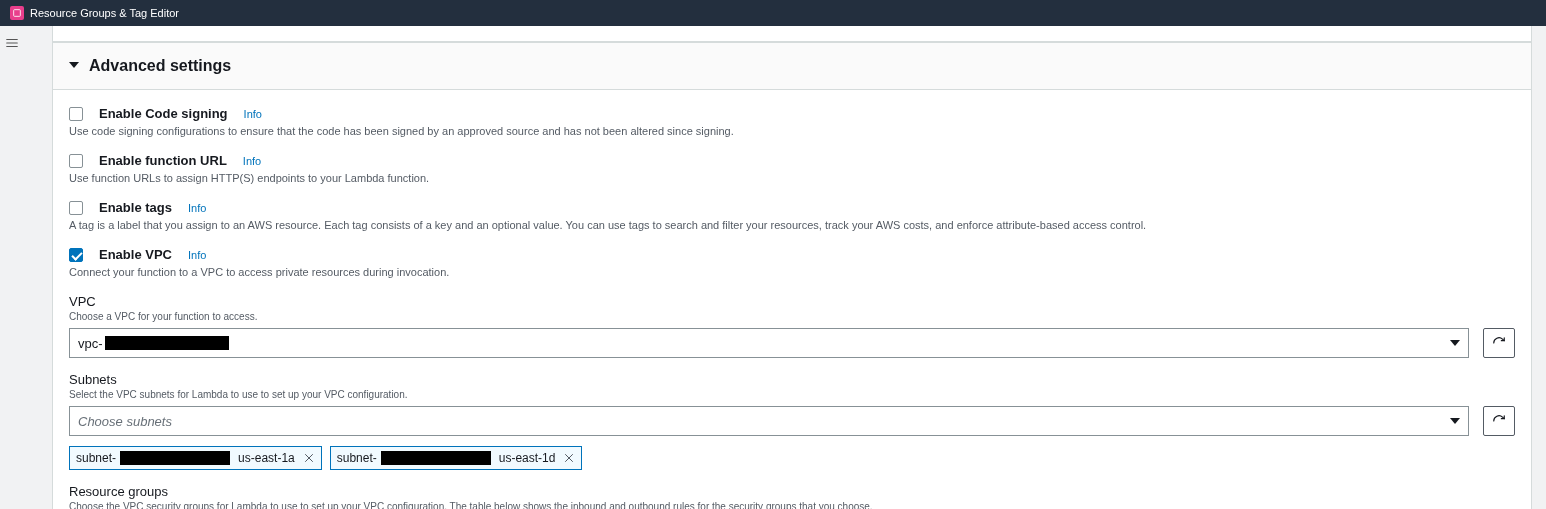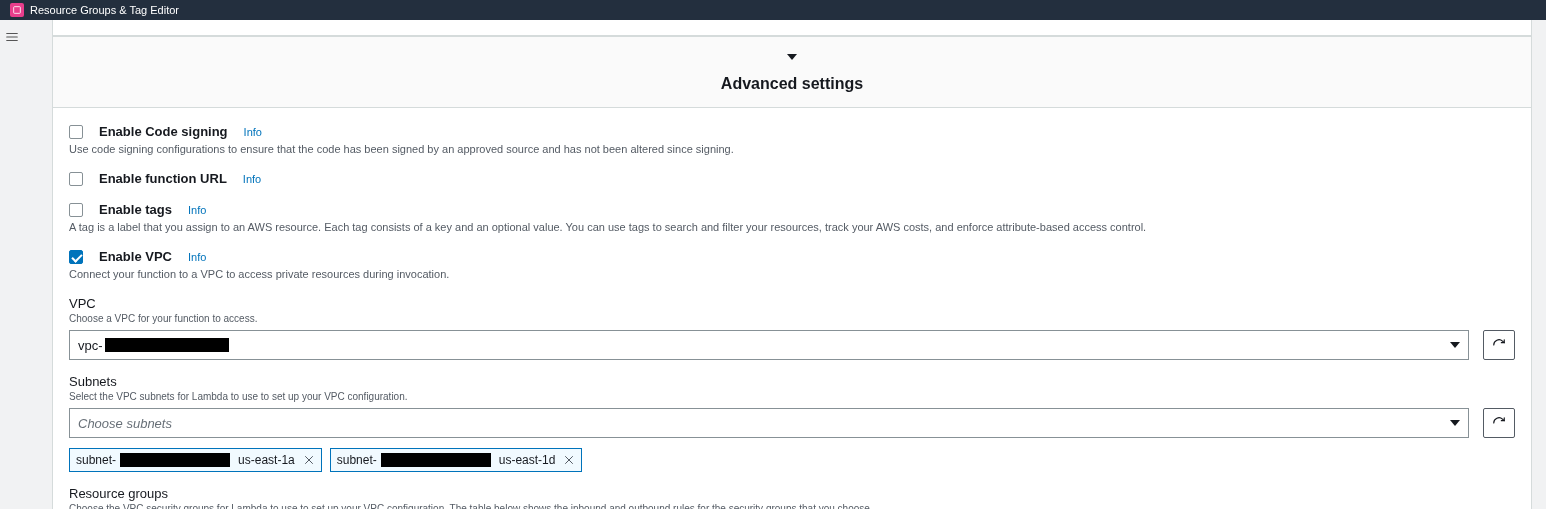--- a/index.html
+++ b/index.html
@@ -5,21 +5,21 @@
   * { box-sizing: border-box; margin: 0; padding: 0; }
   body {
     font-family: "Amazon Ember", "Helvetica Neue", Helvetica, Arial, sans-serif;
     background: #f1f2f3;
     font-size: 12px;
     color: #16191f;
   }
   .top-bar {
     background: #232f3e;
     color: #fff;
-    height: 20px;
+    height: 26px;
     display: flex;
     align-items: center;
     padding: 0 10px;
     font-size: 11px;
   }
   .top-bar-logo {
     width: 14px; height: 14px;
     background: #e83e8c;
     border-radius: 2px;
     margin-right: 6px;
@@ -50,21 +50,20 @@
     margin-bottom: 0;
   }
   .section-header {
     border: 1px solid #d5dbdb;
     background: #fafafa;
     padding: 14px 16px;
     display: flex;
     align-items: center;
     gap: 10px;
     margin-top: 0;
-    flex-direction: column;
   }
   .section-header .caret svg { width: 10px; height: 10px; }
   .section-header h2 {
     font-size: 16px;
     font-weight: 700;
   }
   .section-body {
     background: #fff;
     border: 1px solid #d5dbdb;
     border-top: none;
@@ -237,20 +236,21 @@
         </div>
         <div class="option-desc">Use code signing configurations to ensure that the code has been signed by an approved source and has not been altered since signing.</div>
       </div>
 
       <div class="option-row">
         <div class="option-head">
           <input type="checkbox" class="aws-cb" style="">
           <label>Enable function URL</label>
           <a href="#" class="info-link">Info</a>
         </div>
+        <div class="option-desc">Use function URLs to assign HTTP(S) endpoints to your Lambda function.</div>
       </div>
 
       <div class="option-row">
         <div class="option-head">
           <input type="checkbox" class="aws-cb" style="">
           <label>Enable tags</label>
           <a href="#" class="info-link">Info</a>
         </div>
         <div class="option-desc">A tag is a label that you assign to an AWS resource. Each tag consists of a key and an optional value. You can use tags to search and filter your resources, track your AWS costs, and enforce attribute-based access control.</div>
       </div>

